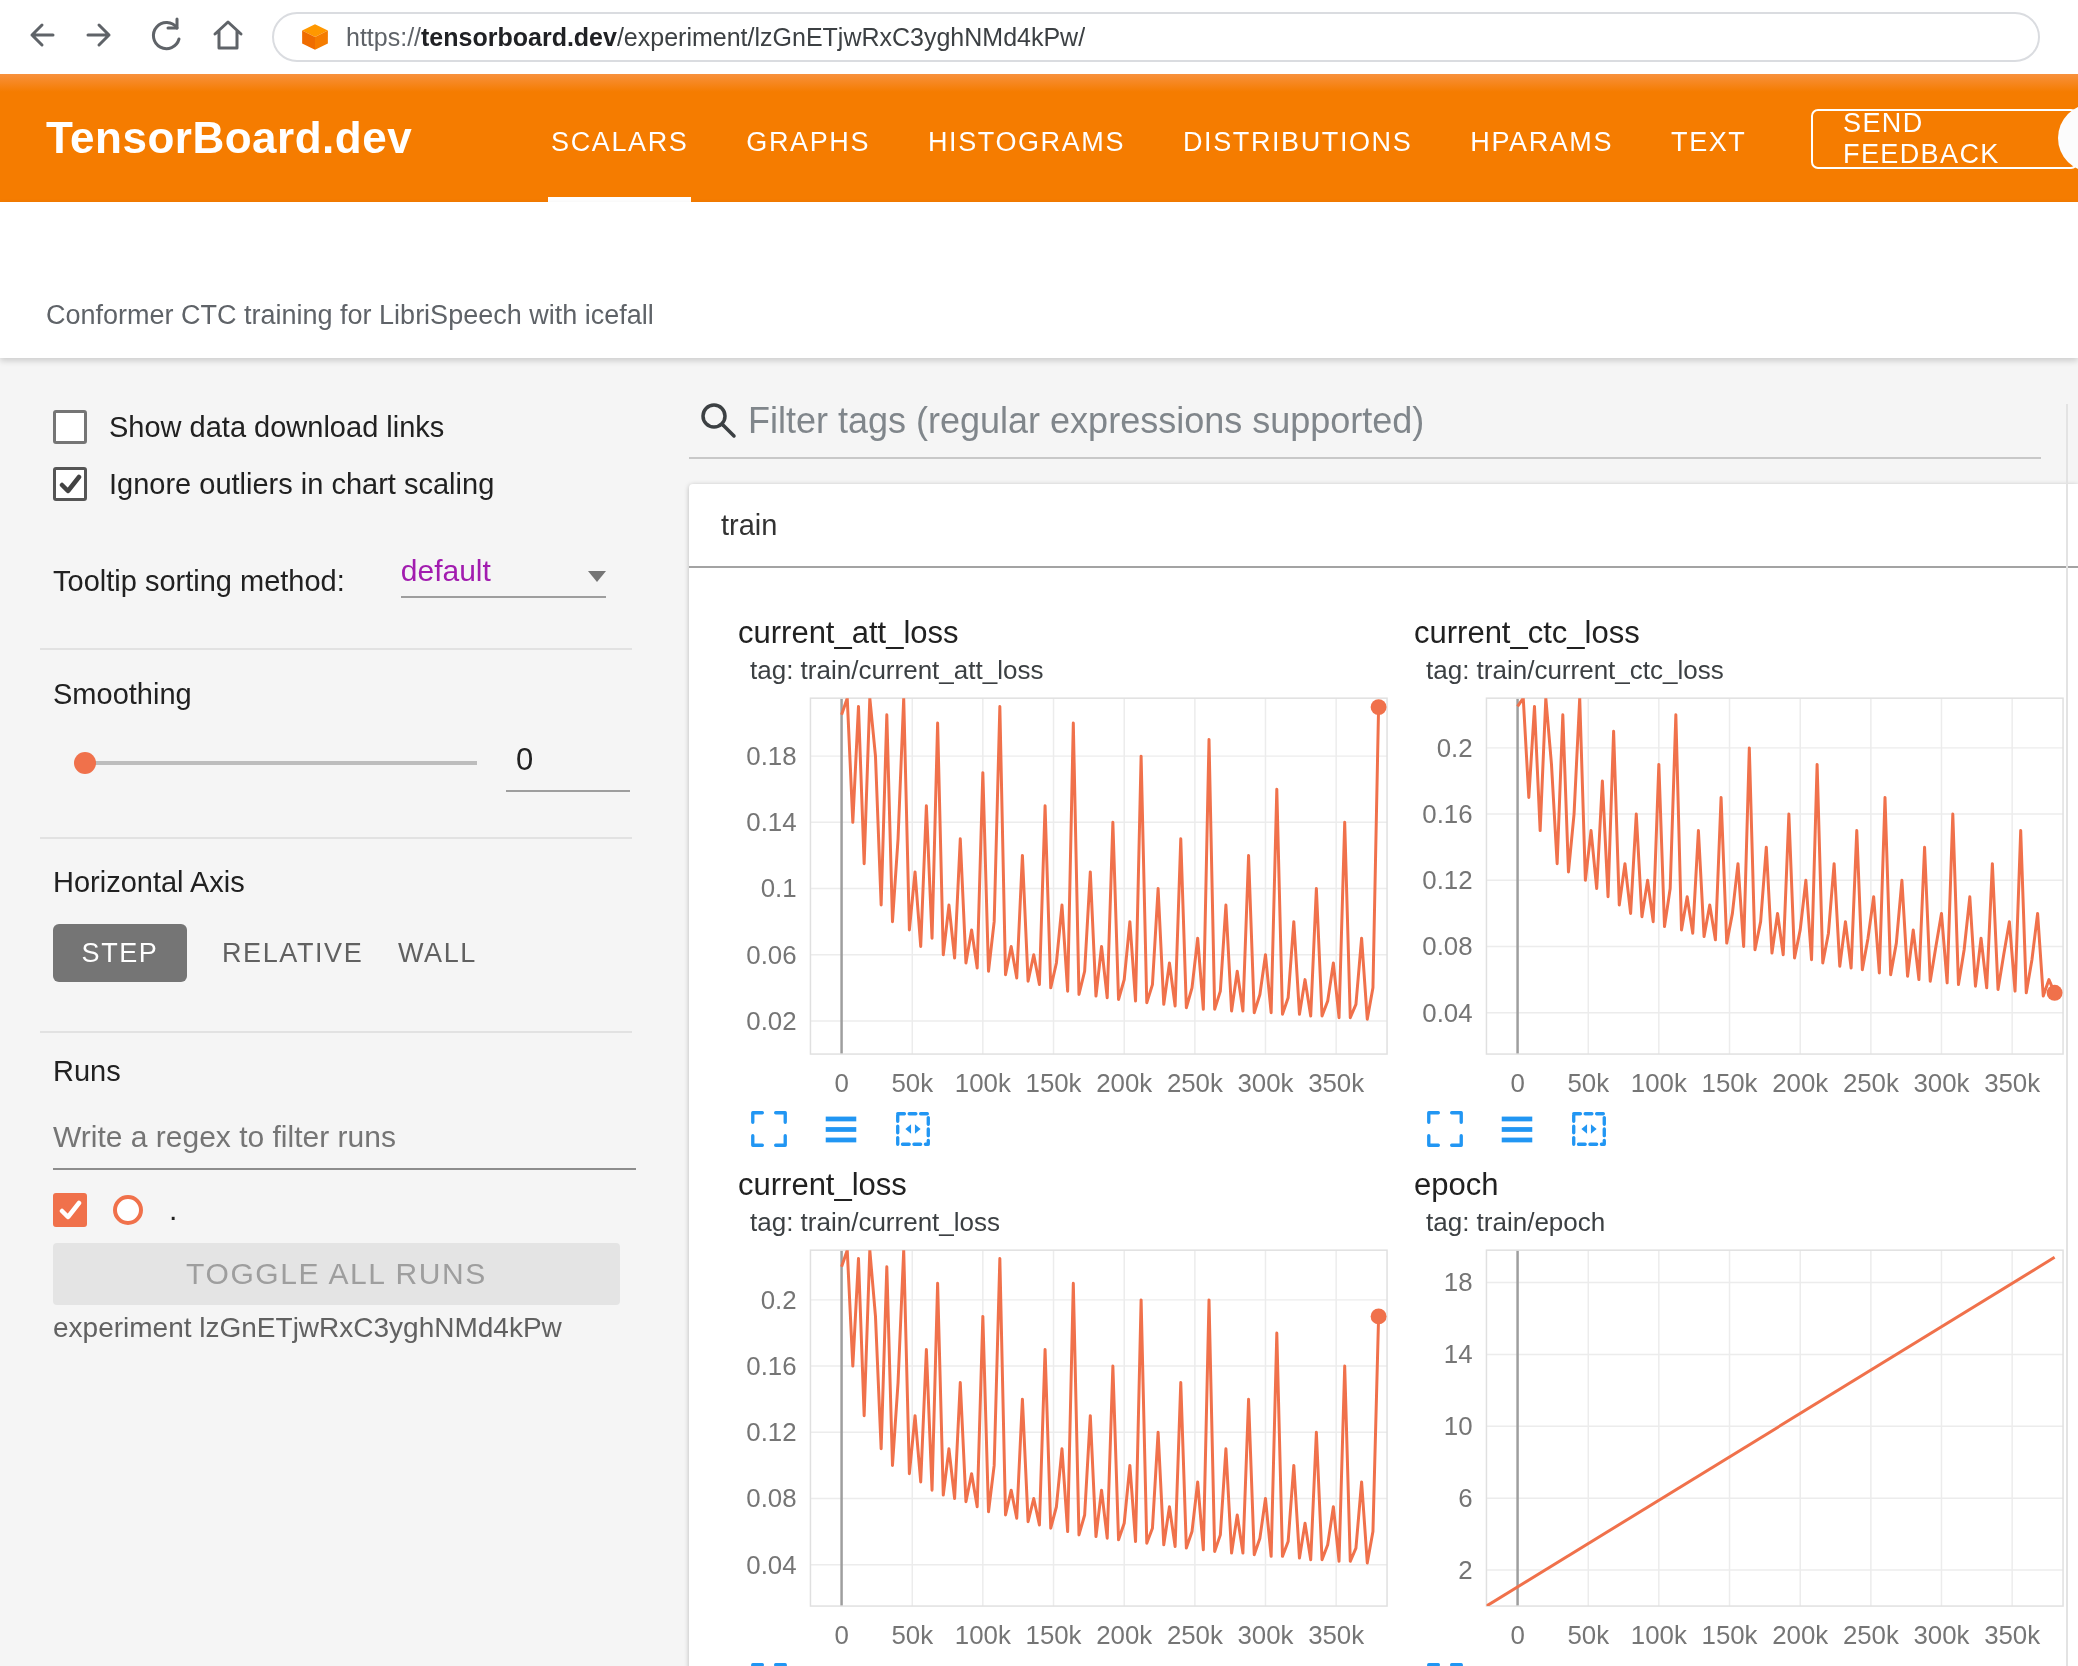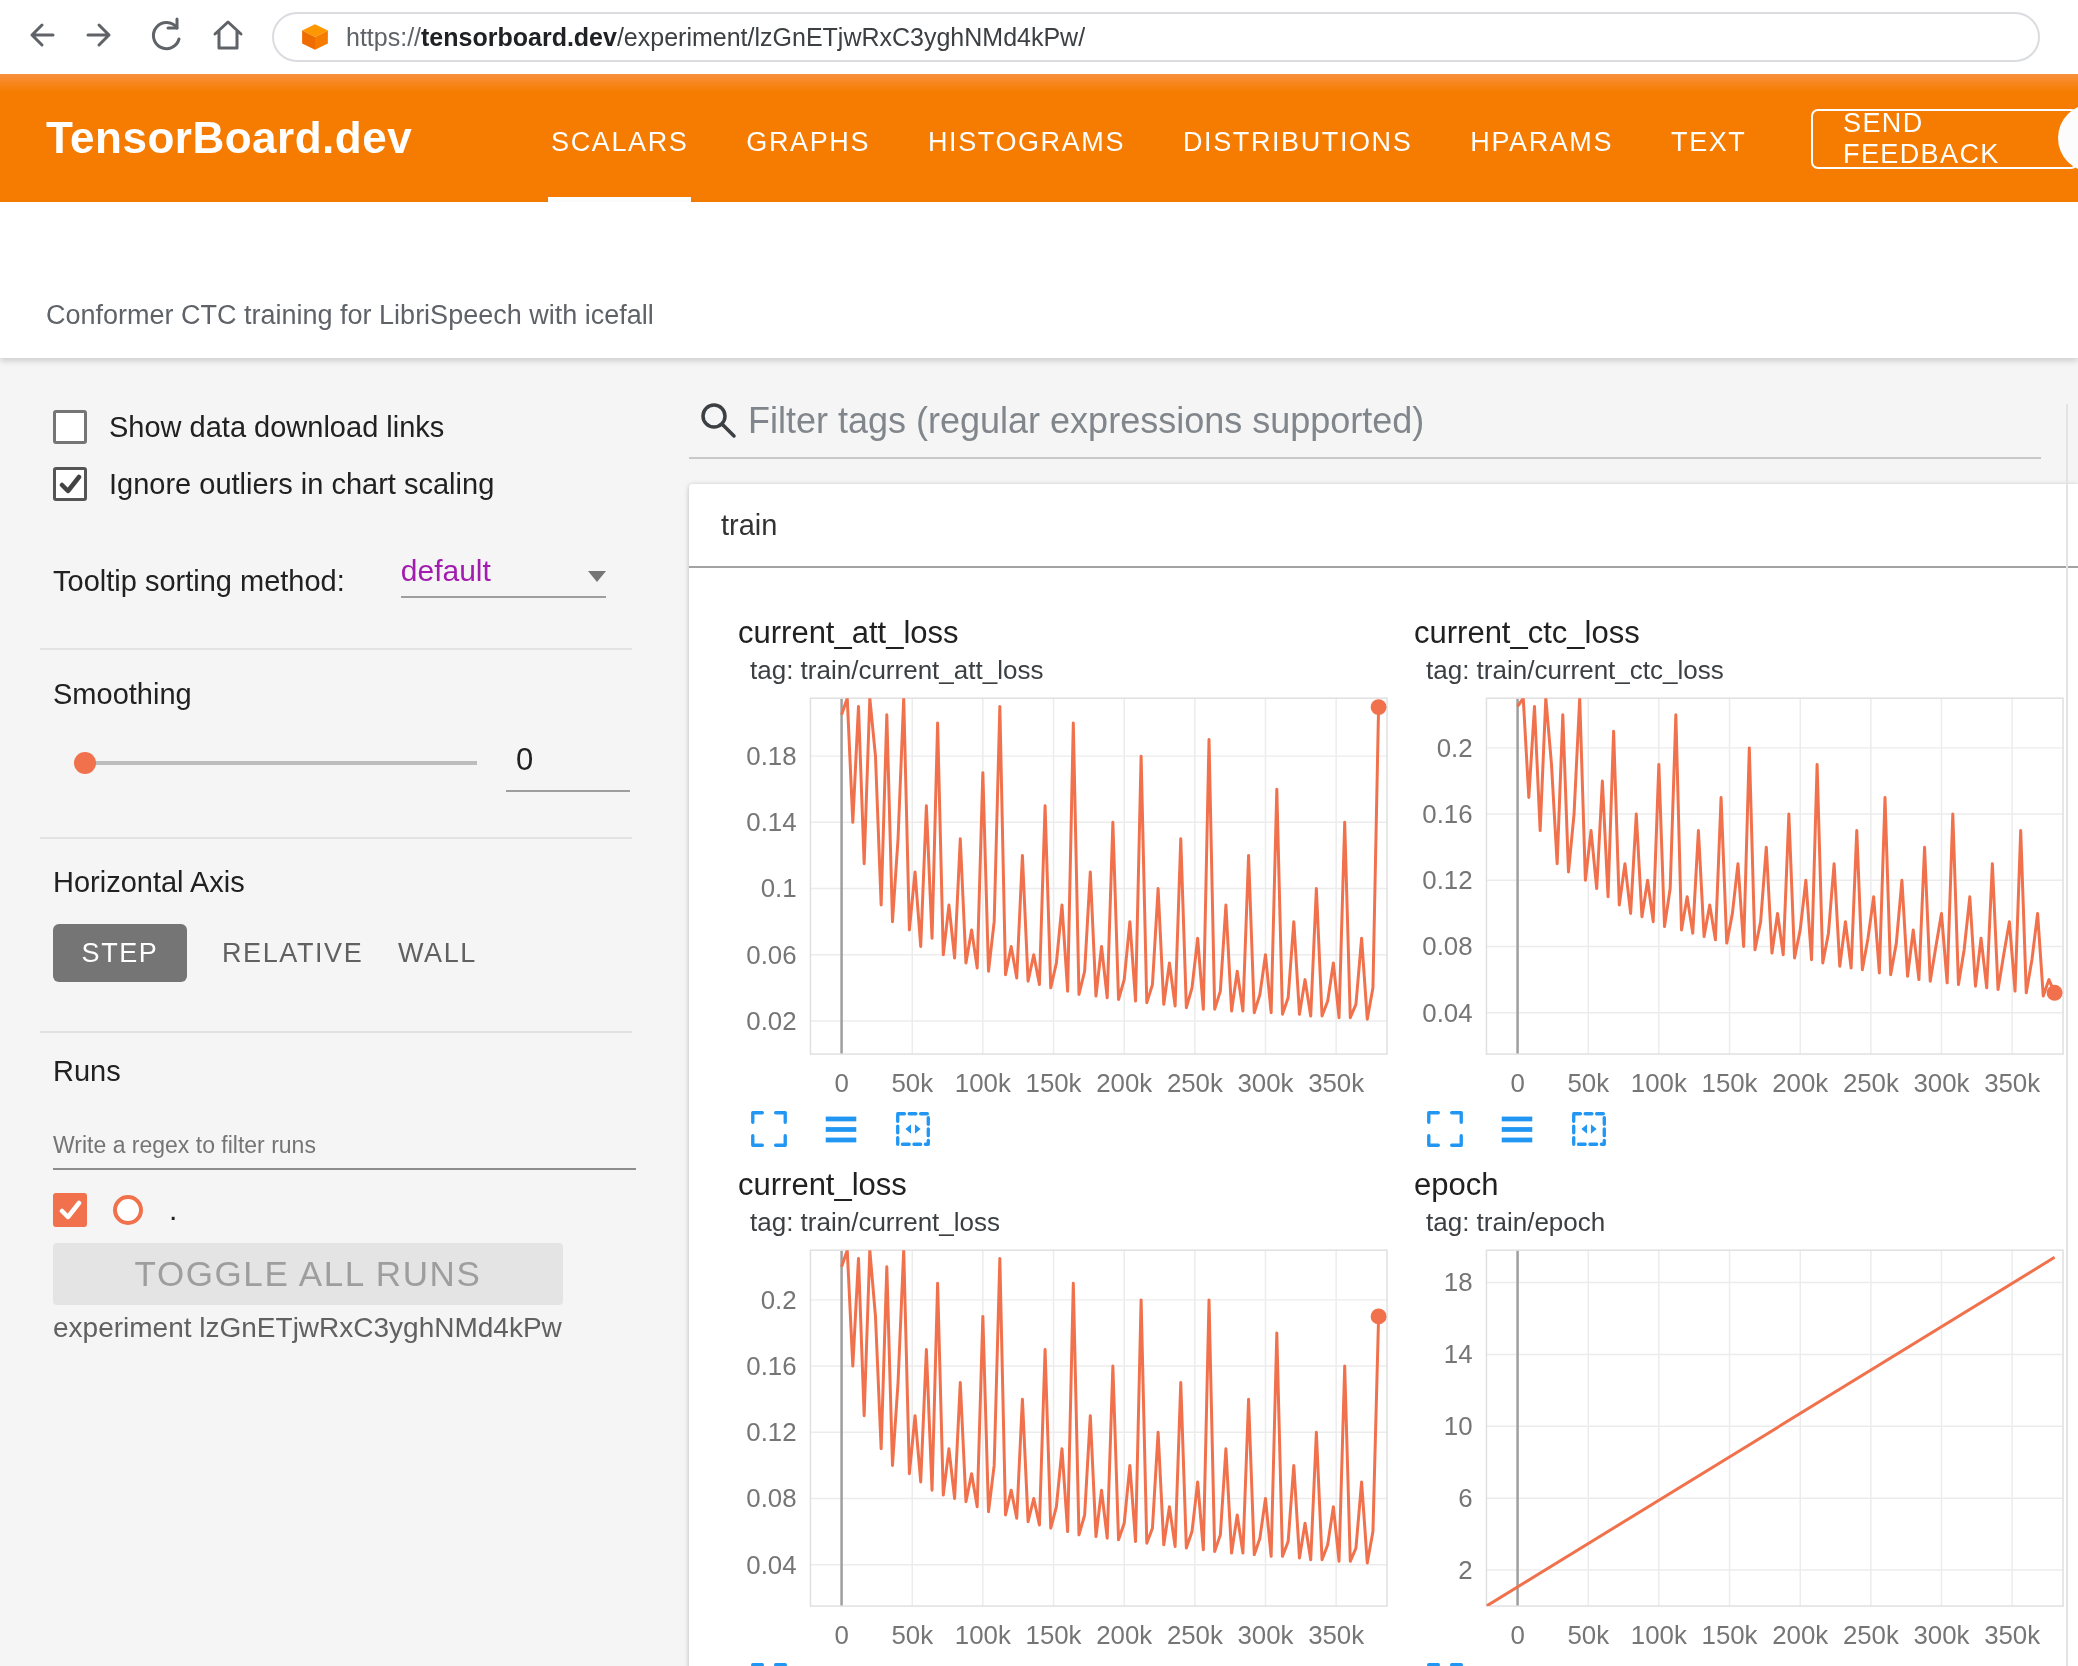--- a/index.html
+++ b/index.html
@@ -53,27 +53,27 @@
             border-bottom:2px solid #9e9e9e;padding-bottom:8px;}
   .dropdown-value{font-size:30px;color:#a21caf;}
   .dd-arrow{width:0;height:0;border-left:9px solid transparent;border-right:9px solid transparent;border-top:11px solid #757575;margin-bottom:6px;}
   .slider-knob{position:absolute;left:74px;top:394px;width:22px;height:22px;border-radius:50%;background:#f0714b;}
   .slider-track{position:absolute;left:85px;top:403px;width:392px;height:4px;background:#bdbdbd;}
   .slider-value{position:absolute;left:516px;top:384px;font-size:31px;color:#212121;}
   .slider-underline{position:absolute;left:506px;top:432px;width:124px;height:2px;background:#9e9e9e;}
   .btn-step{position:absolute;left:53px;top:566px;width:134px;height:58px;background:#757575;border-radius:6px;color:#fff;
             font-size:27px;letter-spacing:1.6px;display:flex;align-items:center;justify-content:center;}
   .btn-flat{position:absolute;top:566px;height:58px;display:flex;align-items:center;color:#616161;font-size:27px;letter-spacing:1.6px;}
-  .regex-input{position:absolute;left:53px;top:762px;font-size:23px;color:#757575;margin-top:12px;}
+  .regex-input{position:absolute;left:53px;top:762px;font-size:30px;color:#757575;}
   .regex-underline{position:absolute;left:53px;top:810px;width:583px;height:2px;background:#8d8d8d;}
   .run-row{position:absolute;left:53px;top:835px;display:flex;align-items:center;gap:26px;}
   .run-swatch{width:30px;height:30px;border:4px solid #f0714b;border-radius:50%;background:#fff;flex:0 0 auto;}
   .run-name{font-size:30px;color:#212121;}
-  .toggle-btn{position:absolute;left:53px;top:885px;width:510px;height:62px;background:#e4e4e4;border-radius:4px;color:#9e9e9e;
-              font-size:35px;letter-spacing:1.6px;display:flex;align-items:center;justify-content:center;}
+  .toggle-btn{position:absolute;left:53px;top:885px;width:567px;height:62px;background:#e4e4e4;border-radius:4px;color:#9e9e9e;
+              font-size:30px;letter-spacing:1.6px;display:flex;align-items:center;justify-content:center;}
   .experiment{position:absolute;left:53px;top:954px;font-size:28px;color:#616161;}
 
   
   .search-icon{position:absolute;left:698px;top:42px;width:40px;height:40px;}
   .search-icon svg{width:40px;height:40px;stroke:#3c4043;stroke-width:3.5;fill:none;stroke-linecap:round;}
   .filter-placeholder{position:absolute;left:748px;top:42px;font-size:36px;color:#80868b;}
   .filter-underline{position:absolute;left:689px;top:99px;width:1352px;height:2px;background:#c8c8c8;}
   .card{position:absolute;left:689px;top:126px;width:1389px;height:1280px;background:#fff;
         box-shadow:0 1px 5px rgba(0,0,0,0.25);border-radius:4px 0 0 0;}
   .card-header{height:84px;border-bottom:2px solid #a3a3a3;display:flex;align-items:center;padding-left:32px;

